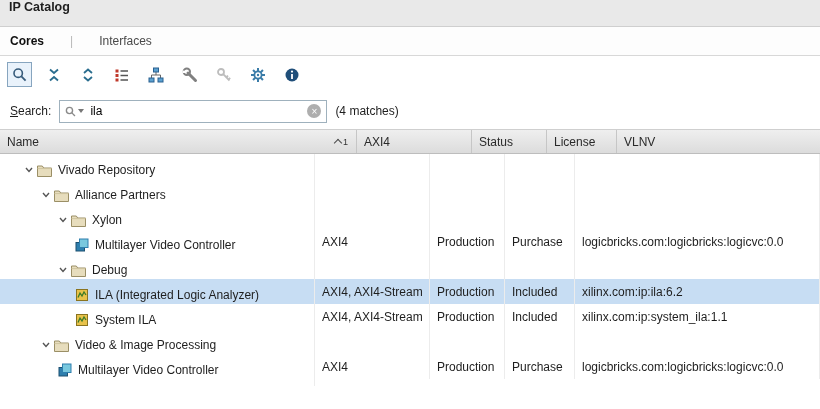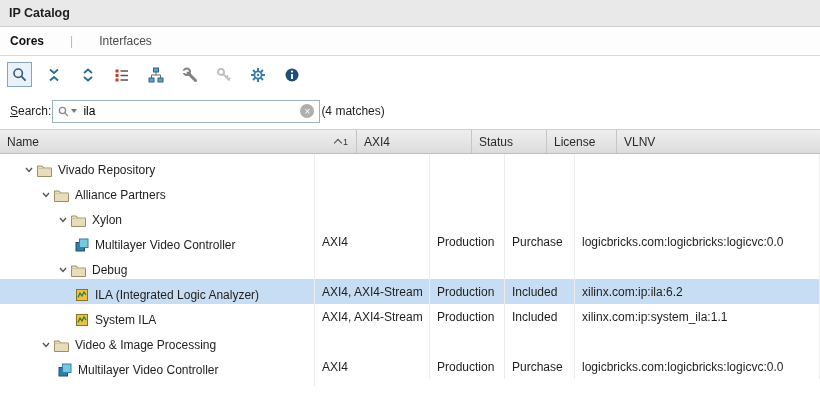--- a/index.html
+++ b/index.html
@@ -1,36 +1,36 @@
 <!DOCTYPE html>
 <html><head>
 <meta charset="utf-8">
 <style>
   *{box-sizing:border-box;margin:0;padding:0}
   html,body{width:820px;height:409px;overflow:hidden;background:#fff;
     font-family:"Liberation Sans",sans-serif;font-size:12px;color:#1e1e1e}
   .app{width:820px;height:409px;display:flex;flex-direction:column}
 
   .titlebar{height:27px;background:#e9e9e9;border-bottom:1px solid #cfcfcf;
-    display:flex;align-items:center;padding:0 9px;font-weight:700;font-size:12.5px;flex:none}
+    display:flex;padding:0 9px;font-weight:700;font-size:12.5px;flex:none}
 
   .tabbar{height:29px;display:flex;align-items:center;gap:26px;padding:0 10px;
     border-bottom:1px solid #d8d8d8;background:#fdfdfd;flex:none}
   .tab{cursor:pointer}
   .tab-active{font-weight:700;color:#101010}
   .tab-inactive{color:#4a4a4a}
   .tabsep{color:#b8b8b8}
 
   .toolbar{height:37px;display:flex;align-items:center;gap:9px;padding:0 7px;background:#fff;flex:none}
   .tbtn{width:25px;height:25px;display:flex;align-items:center;justify-content:center;
     background:none;border:1px solid transparent;padding:0;cursor:pointer}
   .tbtn.selected{border:1px solid #87a5bf;background:#e9f2fb}
   .tbtn span{display:flex;align-items:center;justify-content:center}
 
-  .searchrow{height:36px;display:flex;align-items:center;gap:1px;padding:0 10px;background:#fff;flex:none}
+  .searchrow{height:36px;display:flex;align-items:center;gap:8px;padding:0 10px;background:#fff;flex:none}
   .slabel u{text-decoration:underline}
   .searchbox{display:flex;align-items:center;width:268px;height:23px;
     border:1px solid #9fb1bd;background:#fff;padding:0 3px}
   .smag{display:flex;align-items:center;gap:2px;padding:0 2px;cursor:pointer}
   .smag .mcaret{width:0;height:0;border-left:3px solid transparent;border-right:3px solid transparent;
     border-top:4px solid #777}
   .searchbox input{flex:1;border:none;outline:none;font:inherit;padding:0 4px;min-width:0}
   .sclear{flex:none;width:14px;height:14px;border-radius:50%;background:#aeaeae;color:#fff;
     border:none;font-size:10px;line-height:13px;text-align:center;cursor:pointer;padding:0;margin-right:2px}
 

